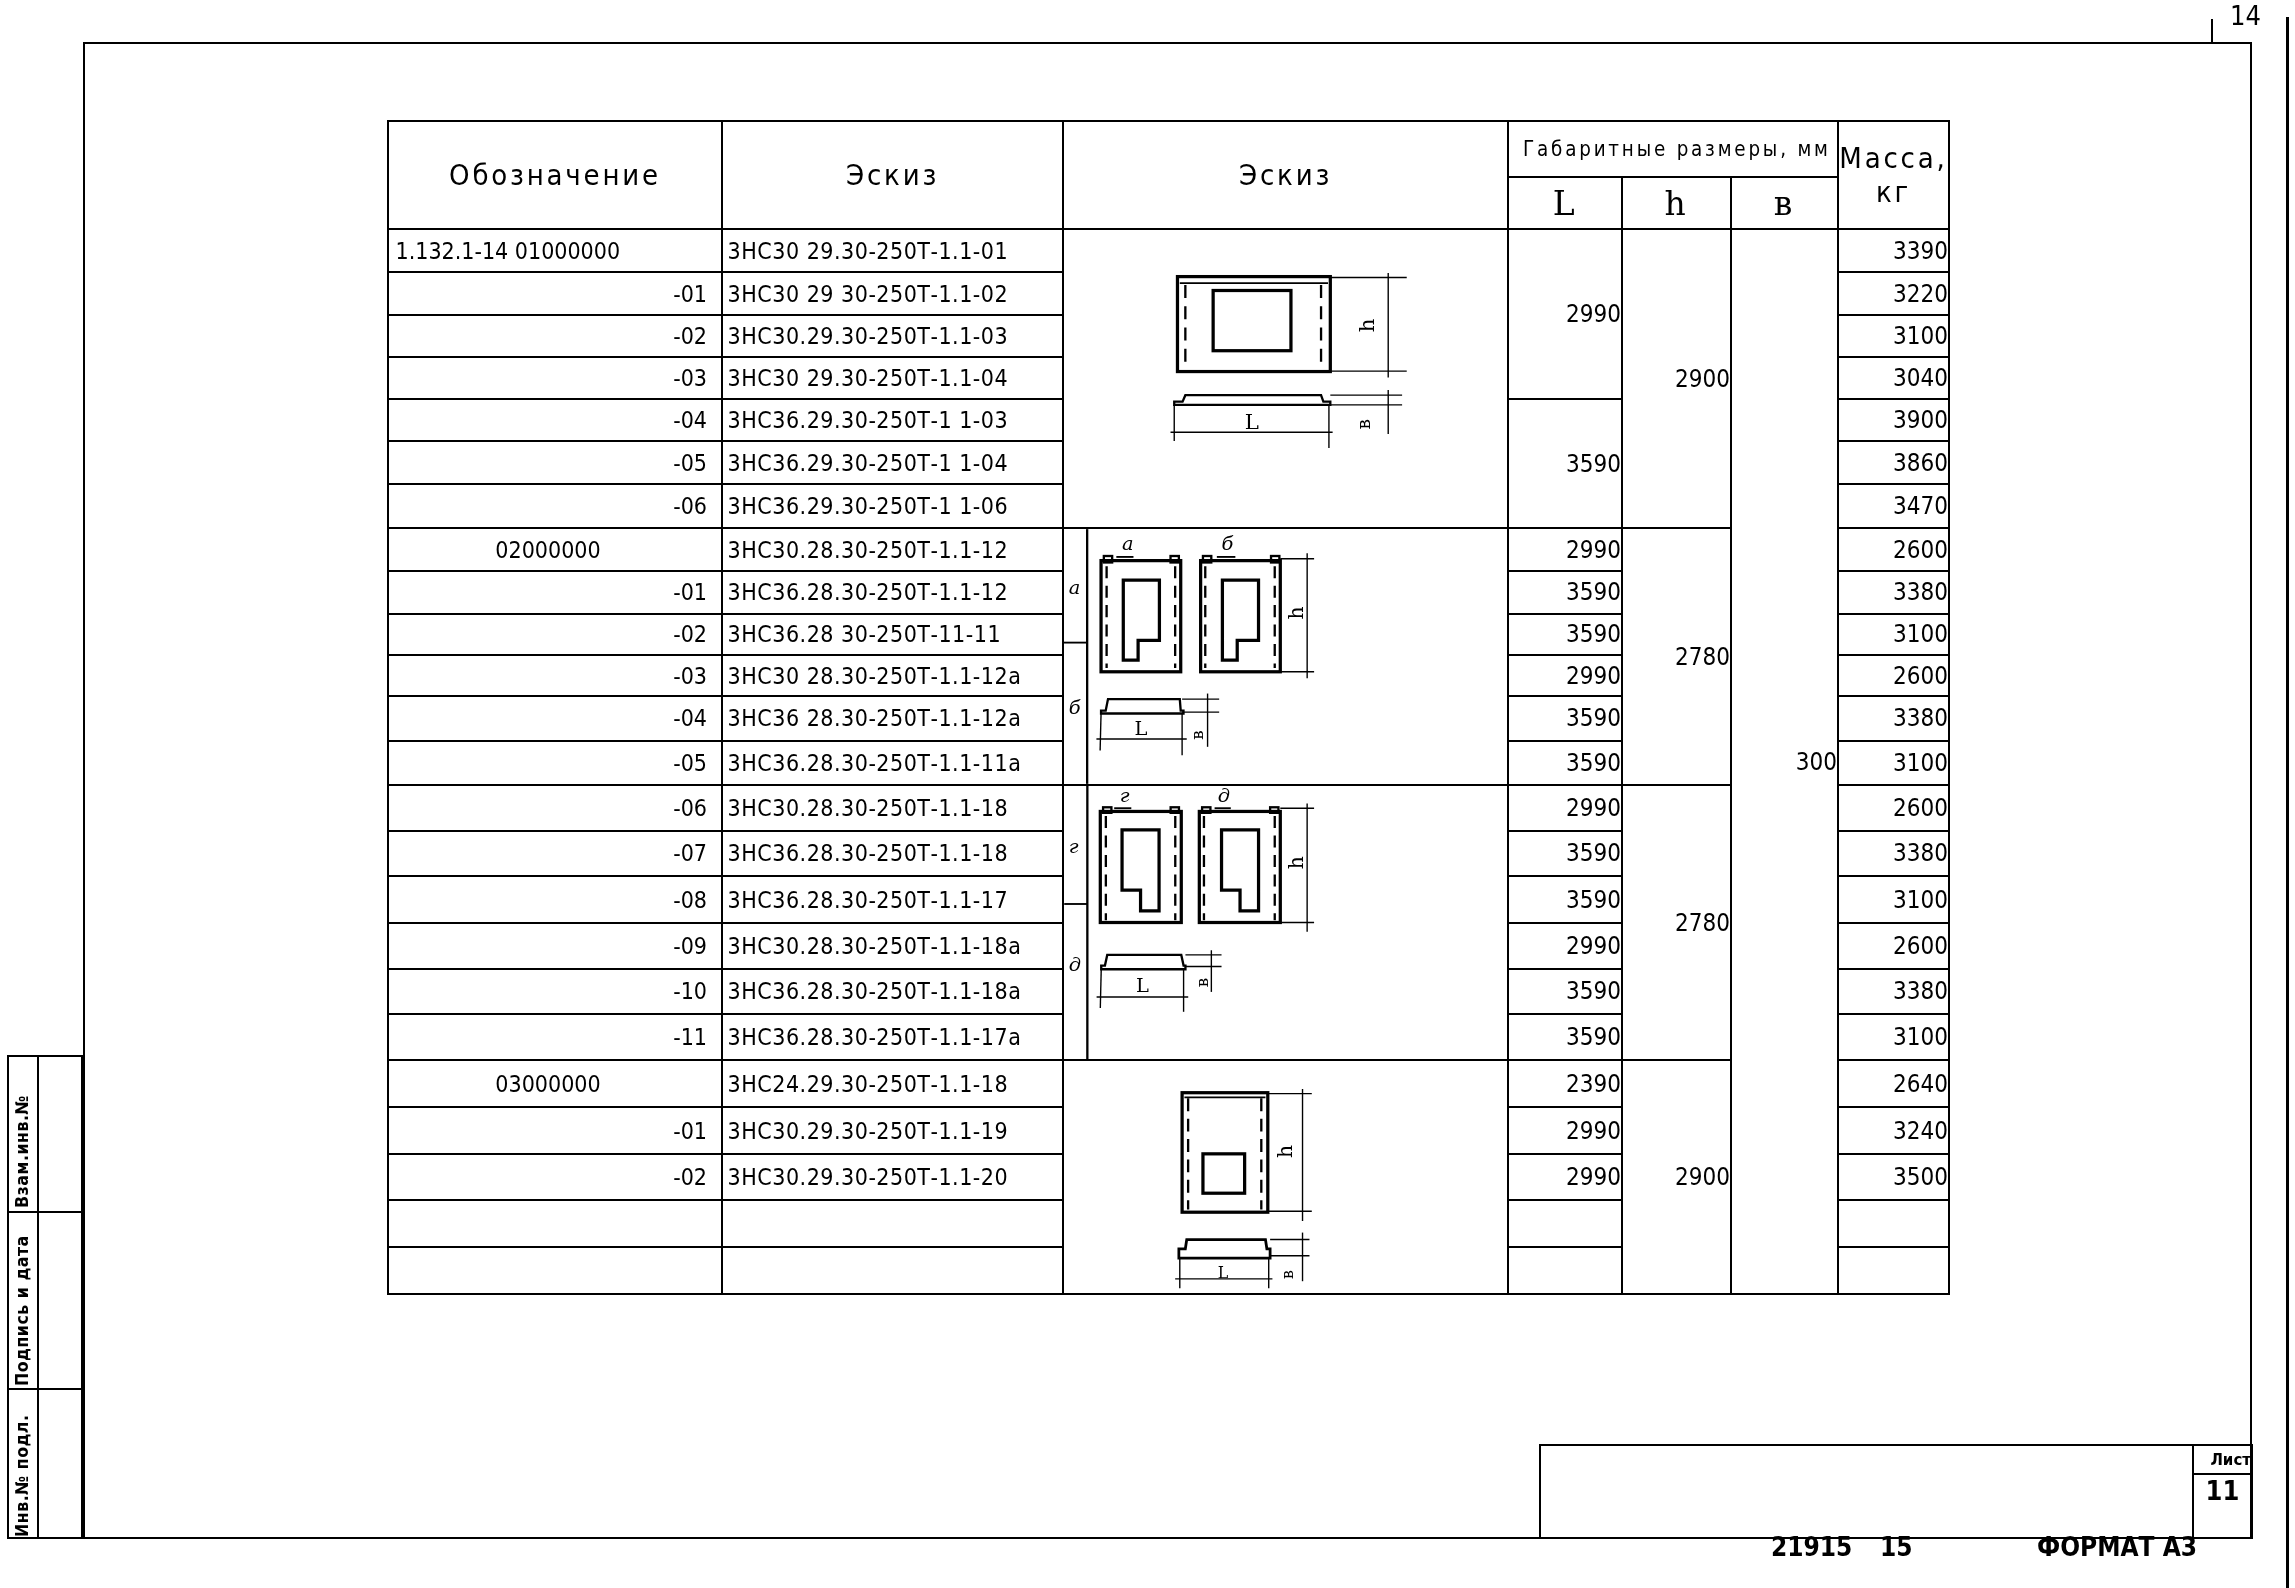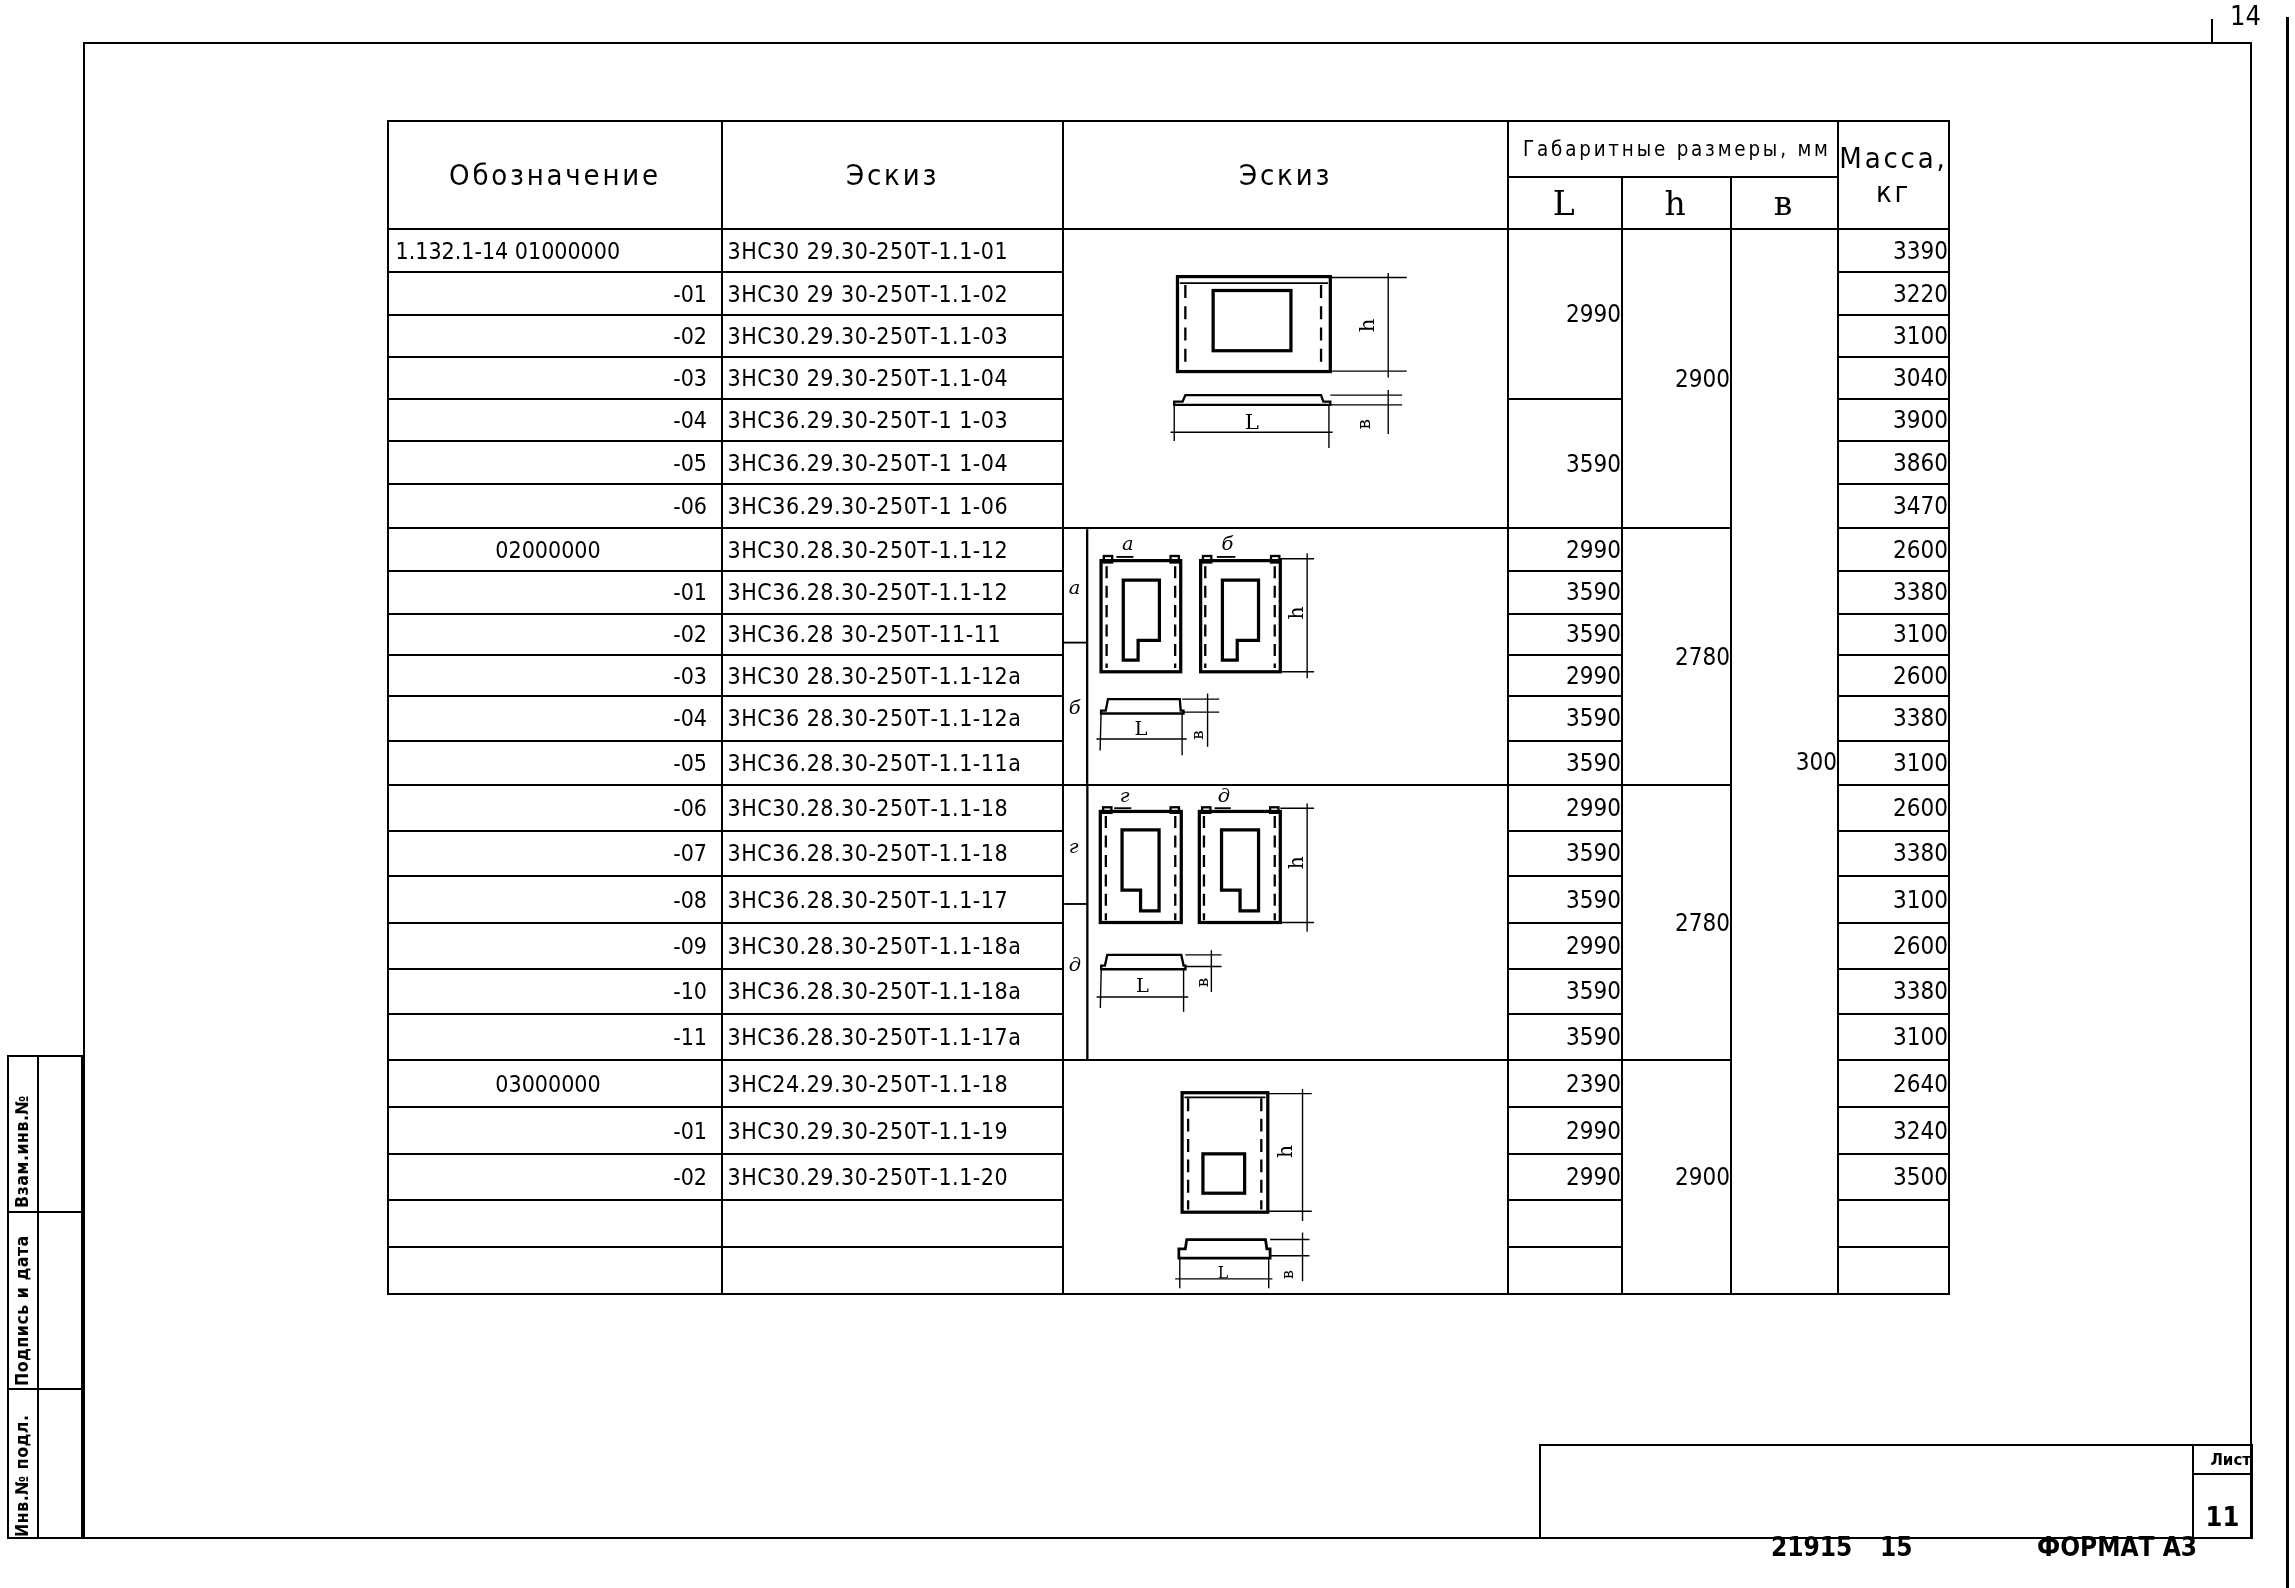--- a/index.html
+++ b/index.html
@@ -30,21 +30,21 @@
             border:2.3px solid #000; border-left:none; box-sizing:border-box; }
   .stamp-cell { position:absolute; left:6.5px; width:32px; border-bottom:2.3px solid #000; box-sizing:border-box; }
   .stamp-cell2 { position:absolute; left:39px; width:44px; border-bottom:2.3px solid #000; box-sizing:border-box; }
   .vtext { position:absolute; transform-origin:left top; transform:rotate(-90deg);
            font-size:17.6px; font-weight:bold; white-space:nowrap; letter-spacing:0.5px; }
   .titleblock { position:absolute; left:1539px; top:1444px; width:714px; height:95px;
                 border:2.8px solid #000; box-sizing:border-box; }
   .tb-code { position:absolute; left:65px; top:25.5px; font-size:33px; letter-spacing:1.9px; }
   .tb-sheet { position:absolute; right:0; top:0; width:59px; height:100%; border-left:2.8px solid #000; box-sizing:border-box; }
   .tb-sheet-label { height:27px; border-bottom:2.8px solid #000; font-size:16.7px; font-weight:bold; text-align:right; line-height:27px; }
-  .tb-sheet-num { font-size:27px; font-weight:bold; text-align:center; padding-top:26px; }
+  .tb-sheet-num { font-size:27px; font-weight:bold; text-align:center; padding-top:0; }
   .footer-text { position:absolute; top:1532px; font-size:26px; font-weight:bold; }
 </style>
 </head>
 <body>
 
 <div class="frame"></div>
 <div class="rmargin"></div>
 <div class="tick"></div>
 <div class="pagenum">14</div>
 

